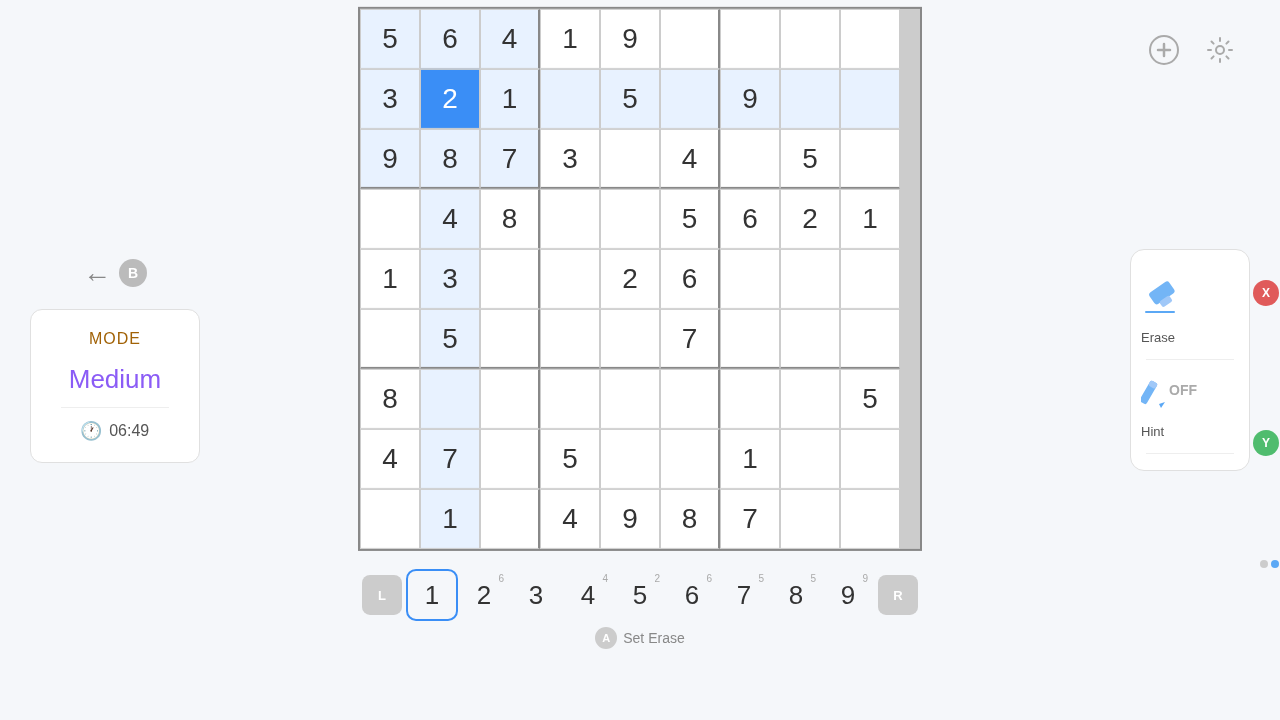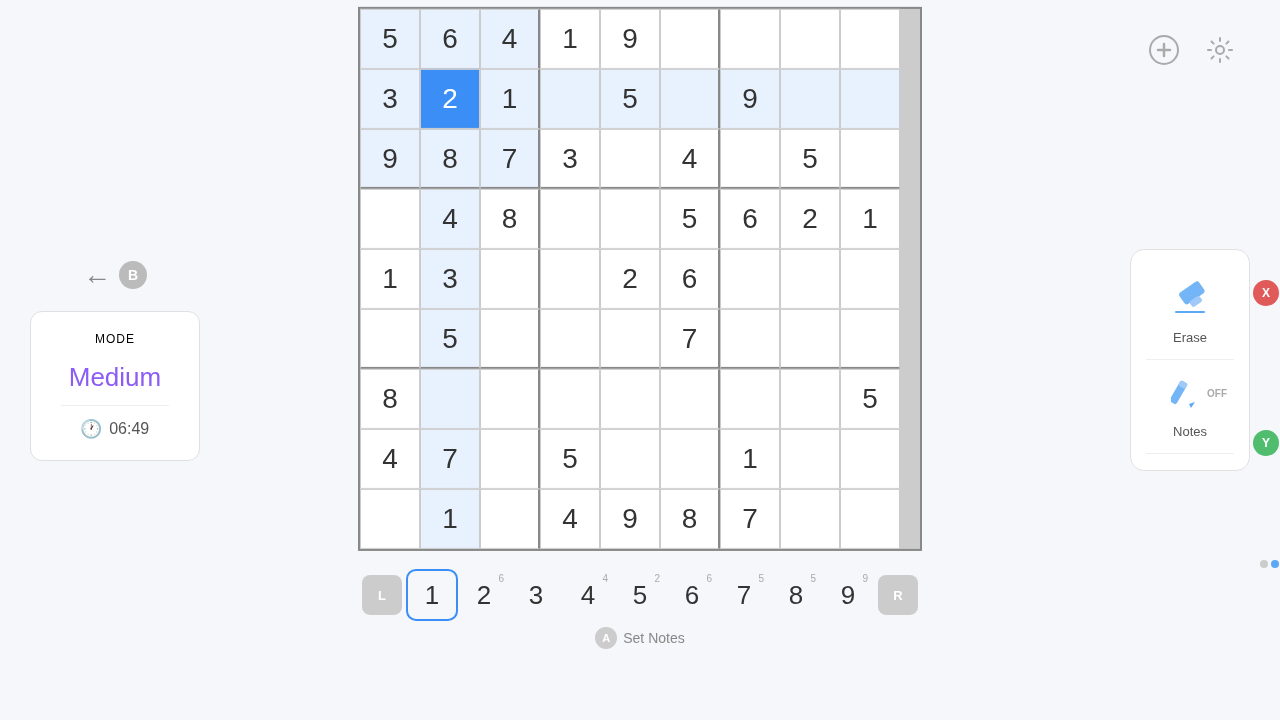--- a/index.html
+++ b/index.html
@@ -51,22 +51,22 @@
     }
     .mode-card {
       background: white;
       border: 1px solid #e0e0e0;
       border-radius: 12px;
       padding: 20px 30px;
       text-align: center;
       width: 170px;
     }
     .mode-label {
-      font-size: 12px;
-      color: #000000;
+      font-size: 16px;
+      color: #a16207;
       letter-spacing: 1px;
       text-transform: uppercase;
     }
     .mode-value {
       font-size: 26px;
       font-weight: 500;
       color: #8b5cf6;
       margin-top: 16px;
     }
     .mode-divider {
@@ -226,46 +226,46 @@
       display: flex;
       flex-direction: column;
       align-items: center;
       gap: 0;
       width: 120px;
       position: relative;
     }
     .tool-item {
       display: flex;
       flex-direction: column;
-      align-items: center;
+      align-items: flex-start;
       padding: 14px 0;
       cursor: pointer;
       width: 100%;
     }
     .tool-divider {
       width: 90%;
       border: none;
       border-top: 1px solid #eee;
     }
     .tool-icon {
       font-size: 32px;
       color: #5ba8f5;
       margin-bottom: 4px;
       position: relative;
     }
     .tool-label {
       font-size: 13px;
       color: #555;
     }
     .off-badge {
-      font-size: 10px;
+      font-size: 14px;
       color: #aaa;
       position: absolute;
       right: -18px;
-      top: 14px;
+      top: 8px;
       font-weight: bold;
     }
     .side-badge {
       position: absolute;
       right: -30px;
       width: 26px;
       height: 26px;
       border-radius: 50%;
       display: flex;
       align-items: center;
@@ -429,21 +429,21 @@
         </div>
         <div class="picker-num">
           <span class="picker-num-count">9</span>
           <span class="picker-num-val">9</span>
         </div>
       </div>
     <div class="picker-btn">R</div>
   </div>
   <div class="set-number-label">
     <span class="a-badge">A</span>
-    <span>Set Notes</span>
+    <span>Set Erase</span>
   </div>
 </div>
 
 <div style="position:absolute; top:30px; right:40px; display:flex; gap:16px;">
   <div class="icon-btn">
     <svg width="32" height="32" viewBox="0 0 32 32" fill="none">
       <circle cx="16" cy="16" r="14" stroke="#aaa" stroke-width="2"></circle>
       <line x1="10" y1="16" x2="22" y2="16" stroke="#aaa" stroke-width="2.5" stroke-linecap="round"></line>
       <line x1="16" y1="10" x2="16" y2="22" stroke="#aaa" stroke-width="2.5" stroke-linecap="round"></line>
     </svg>
@@ -473,21 +473,21 @@
 
     <div class="tool-item" style="position:relative;">
       <div class="tool-icon" style="position:relative;">
         <svg width="38" height="38" viewBox="0 0 38 38" fill="none">
           <rect x="10" y="6" width="8" height="24" rx="2" transform="rotate(30 10 6)" fill="#5ba8f5" opacity="0.85"></rect>
           <polygon points="24,28 20,34 18,30" fill="#5ba8f5"></polygon>
           <rect x="10" y="6" width="8" height="6" rx="2" transform="rotate(30 10 6)" fill="#a0c8f8"></rect>
         </svg>
         <span class="off-badge">OFF</span>
       </div>
-      <span class="tool-label">Notes</span>
+      <span class="tool-label">Hint</span>
     </div>
     <hr class="tool-divider">
 
 
     <div class="side-badge x-badge">X</div>
     <div class="side-badge y-badge">Y</div>
     <div class="dots-badge">
       <div class="dot" style="background:#ccc;"></div>
       <div class="dot" style="background:#5ba8f5;"></div>
     </div>

